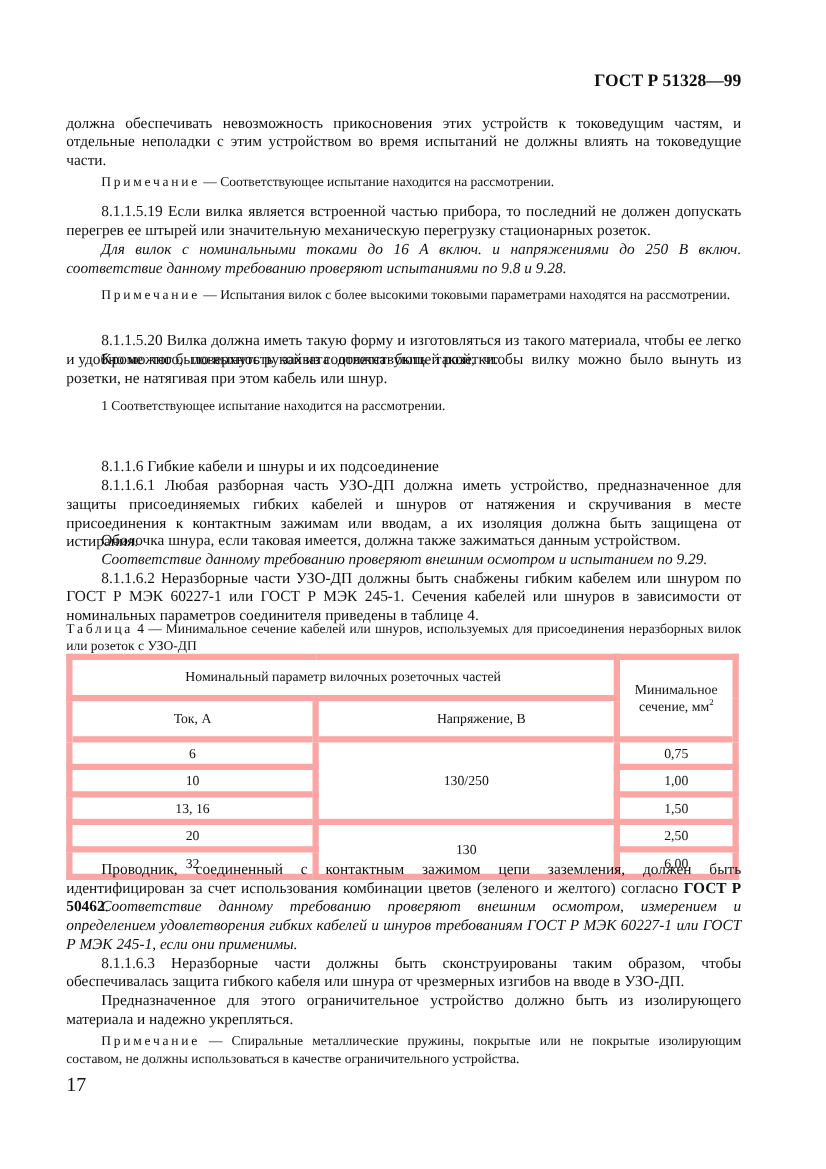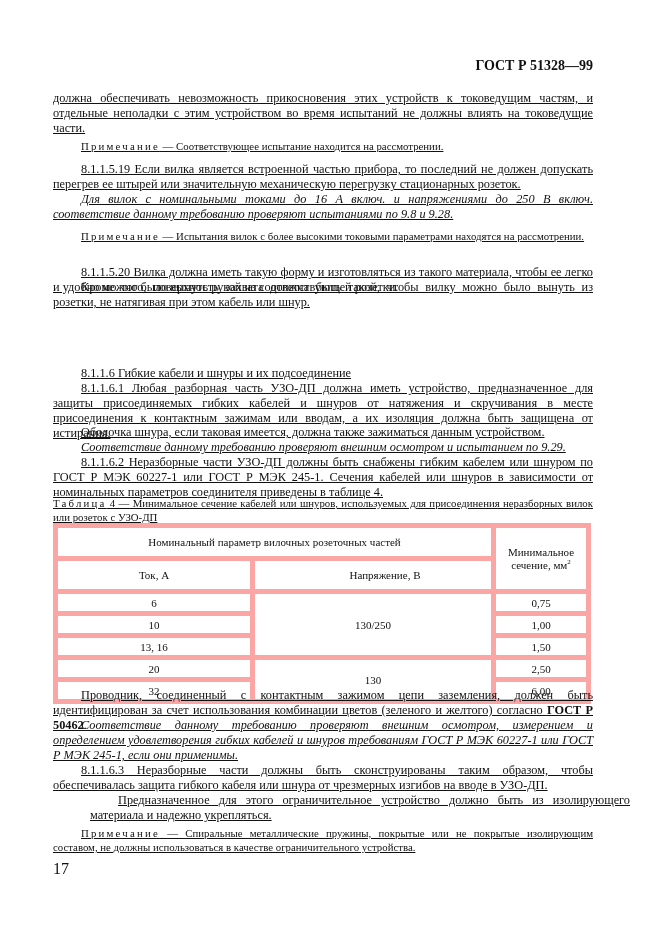--- a/index.html
+++ b/index.html
@@ -5,21 +5,21 @@
     html, body { margin: 0; padding: 0; background: #ffffff; }
     body {
       width: 661px; height: 935px; position: relative; overflow: hidden;
       font-family: "Liberation Serif", "DejaVu Serif", serif;
       color: #111;
     }
     .header {
       position: absolute; left: 53px; top: 58px; width: 540px;
       text-align: right; font-weight: bold; font-size: 14px;
     }
-    .p { position: absolute; left: 53px; width: 540px; font-size: 12.3px; line-height: 15px; text-align: justify; text-decoration: underline; }
+    .p { position: absolute; left: 53px; width: 540px; font-size: 12.3px; line-height: 15px; text-align: justify; }
     .ind { text-indent: 28px; }
     .note { font-size: 10.8px; line-height: 14px; }
     .spaced { letter-spacing: 2.2px; }
     .it { font-style: italic; }
     .b { font-weight: bold; }
     table.t4 {
       position: absolute; left: 53px; top: 523px; width: 538px;
       border-collapse: collapse; font-size: 11px;
     }
     table.t4 td {
@@ -48,20 +48,21 @@
 
 <div class="p note ind" style="top:229px;">
   <span class="spaced">Примечание</span><span> — Испытания вилок с более высокими токовыми параметрами находятся на рассмотрении.</span>
 </div>
 
 <div class="p ind" style="top:265px;">8.1.1.5.20  Вилка должна иметь такую форму и изготовляться из такого материала, чтобы ее легко и удобно можно было вынуть рукой из соответствующей розетки.</div>
 
 <div class="p ind" style="top:280px;">Кроме того, поверхность захвата должна быть такой, чтобы вилку можно было вынуть из розетки, не натягивая при этом кабель или шнур.</div>
 
 <div class="p note ind" style="top:318px;">
+  <div>1  Соответствующее испытание находится на рассмотрении.</div>
 </div>
 
 <div class="p ind" style="top:366px;">8.1.1.6  Гибкие кабели и шнуры и их подсоединение</div>
 
 <div class="p ind" style="top:381px;">8.1.1.6.1 Любая разборная часть УЗО-ДП должна иметь устройство, предназначенное для защиты присоединяемых гибких кабелей и шнуров от натяжения и скручивания в месте присоединения к контактным зажимам или вводам, а их изоляция должна быть защищена от истирания.</div>
 
 <div class="p ind" style="top:425px;">Оболочка шнура, если таковая имеется, должна также зажиматься данным устройством.</div>
 
 <div class="p ind it" style="top:440px;">Соответствие данному требованию проверяют внешним осмотром и испытанием по 9.29.</div>
 
@@ -107,19 +108,19 @@
   </table>
 
 <div class="p ind" style="top:688px;">
   <span>Проводник, соединенный с контактным зажимом цепи заземления, должен быть идентифицирован за счет использования комбинации цветов (зеленого и желтого) согласно </span><span class="b">ГОСТ Р 50462</span><span>.</span>
 </div>
 
 <div class="p ind it" style="top:718px;">Соответствие данному требованию проверяют внешним осмотром, измерением и определением удовлетворения гибких кабелей и шнуров требованиям ГОСТ Р МЭК 60227-1 или ГОСТ Р МЭК 245-1, если они применимы.</div>
 
 <div class="p ind" style="top:763px;">8.1.1.6.3  Неразборные части должны быть сконструированы таким образом, чтобы обеспечивалась защита гибкого кабеля или шнура от чрезмерных изгибов на вводе в УЗО-ДП.</div>
 
-<div class="p ind" style="top:793px;margin-left:37px;">Предназначенное для этого ограничительное устройство должно быть из изолирующего материала и надежно укрепляться.</div>
+<div class="p ind" style="top:793px;">Предназначенное для этого ограничительное устройство должно быть из изолирующего материала и надежно укрепляться.</div>
 
 <div class="p note ind" style="top:826px;">
   <span class="spaced">Примечание</span><span> — Спиральные металлические пружины, покрытые или не покрытые изолирующим составом, не должны использоваться в качестве ограничительного устройства.</span>
 </div>
 
 <div class="pagenum">17</div>
 
 </body></html>

